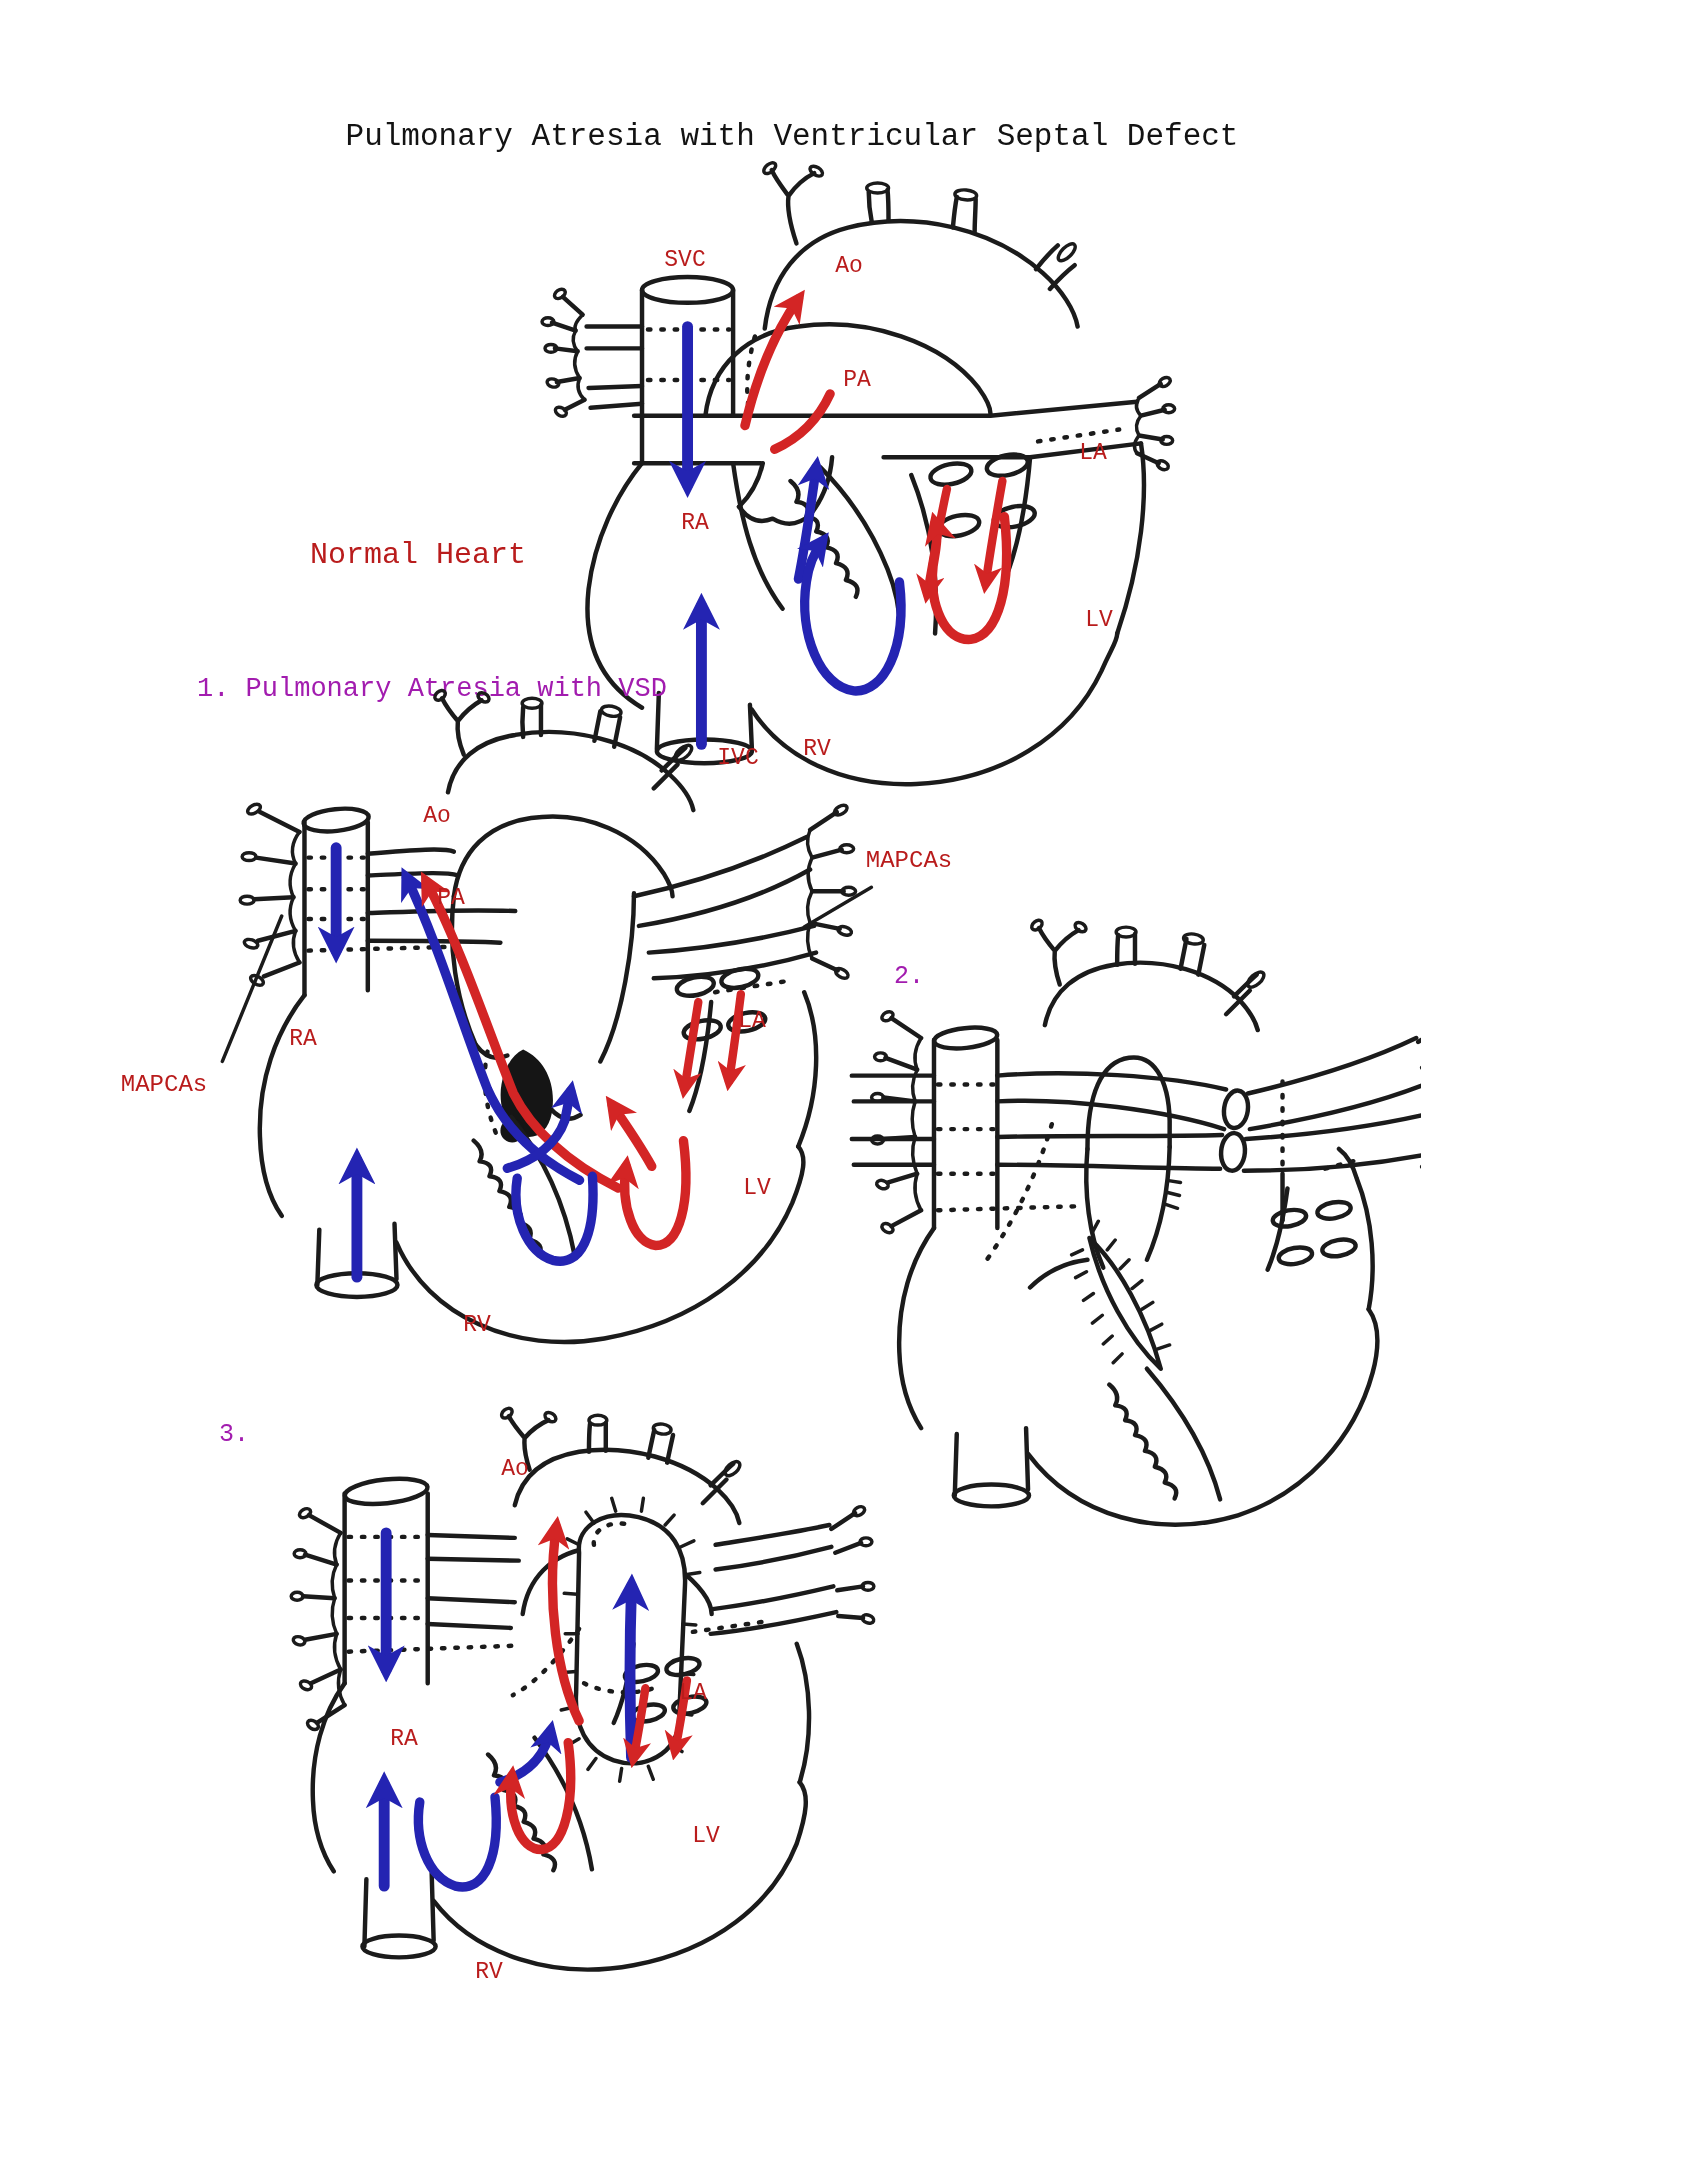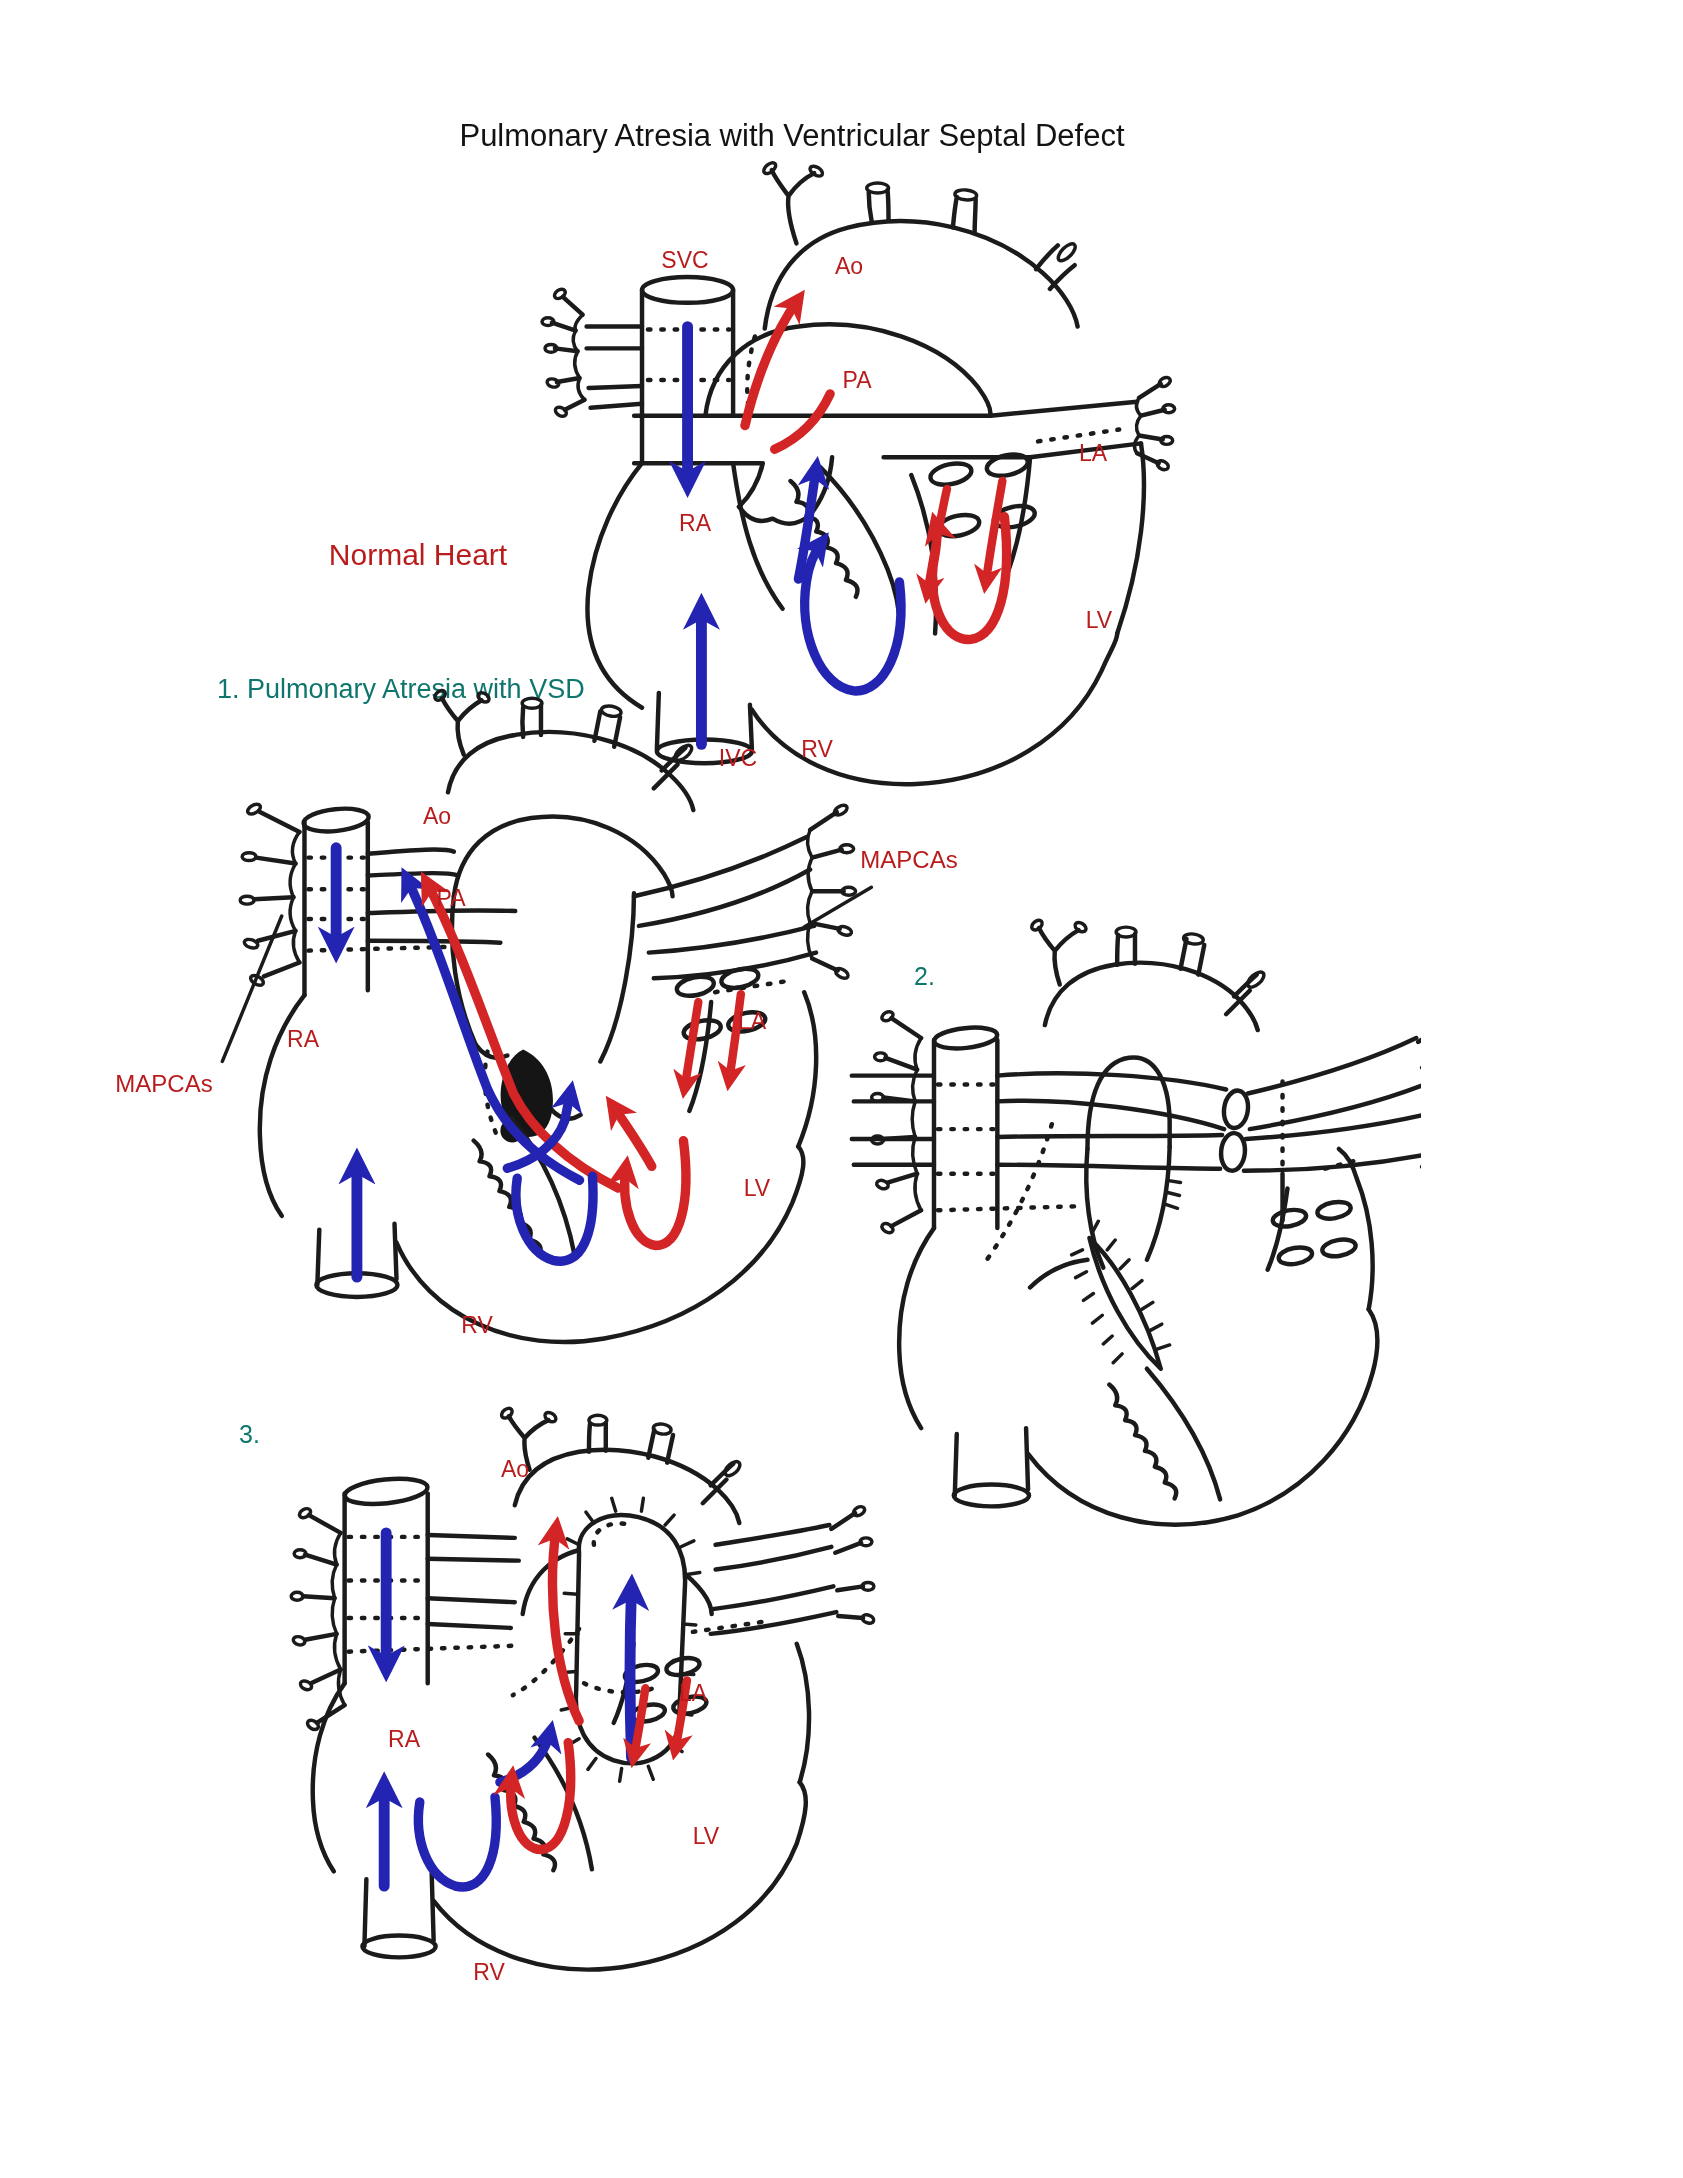--- a/index.html
+++ b/index.html
@@ -1,19 +1,19 @@
 <!DOCTYPE html>
 <html><head>
 <meta charset="utf-8">
 <style>
   html,body{margin:0;padding:0;background:#ffffff;}
   #page{position:relative;width:1421px;height:2178px;background:#ffffff;overflow:hidden;
-        font-family:Liberation Sans, sans-serif;color:#1a1a1a;border-radius:14px;}
+        font-family:Liberation Mono, monospace;color:#1a1a1a;border-radius:14px;}
   .lbl{position:absolute;transform:translate(-50%,-50%);font-size:23px;color:#b91c1c;white-space:nowrap;}
-  .cap{position:absolute;font-size:27px;color:#0f766e;white-space:nowrap;margin-left:20px;}
+  .cap{position:absolute;font-size:27px;color:#a21caf;white-space:nowrap;}
   .title{position:absolute;transform:translate(-50%,-50%);font-size:31px;color:#131313;white-space:nowrap;}
   .big{font-size:30px;margin-top:33px;}
   svg.fig{position:absolute;overflow:visible;}
   .ln{stroke:#1b1b1b;stroke-width:4.5;fill:none;stroke-linecap:round;stroke-linejoin:round;}
   .thin{stroke-width:3.5;}
   .dot{stroke:#1b1b1b;stroke-width:4.5;fill:none;stroke-linecap:round;stroke-dasharray:2.5 11;}
   .blue{stroke:#2424b2;fill:none;stroke-linecap:round;}
   .red{stroke:#d32525;fill:none;stroke-linecap:round;}
   .aw{stroke-width:11;}
   .aw2{stroke-width:8.5;}

